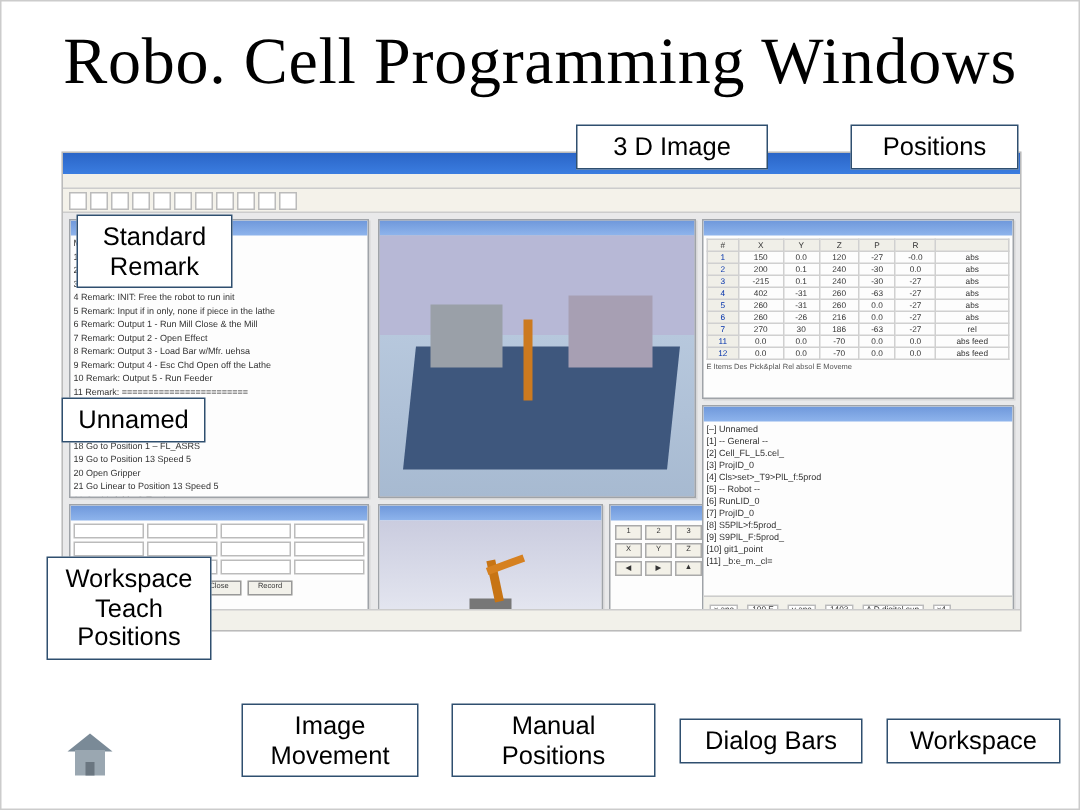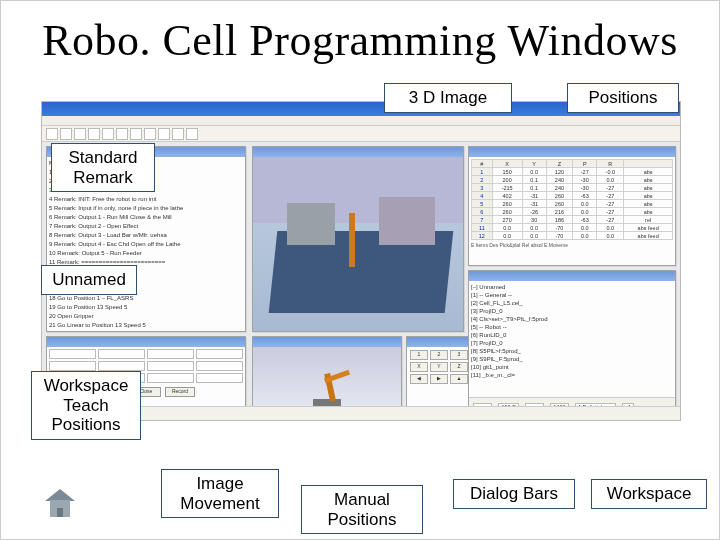--- a/index.html
+++ b/index.html
@@ -96,21 +96,21 @@
   <div class="callout" style="left:30px; top:370px; width:110px;">
     <span>Workspace</span><br>
     <span>Teach</span><br>
     <span>Positions</span>
   </div>
 
   <div class="callout" style="left:160px; top:468px; width:118px;">
     <span>Image</span><br>
     <span>Movement</span>
   </div>
-  <div class="callout" style="left:300px; top:468px; width:122px;margin-top:16px;">
+  <div class="callout" style="left:300px; top:468px; width:136px;">
     <span>Manual</span><br>
     <span>Positions</span>
   </div>
   <div class="callout" style="left:452px; top:478px; width:122px;">Dialog Bars</div>
   <div class="callout" style="left:590px; top:478px; width:116px;">Workspace</div>
 
   <div class="stage">
     <div class="appframe">
       <div class="titlebar"></div>
       <div class="menubar"></div>

